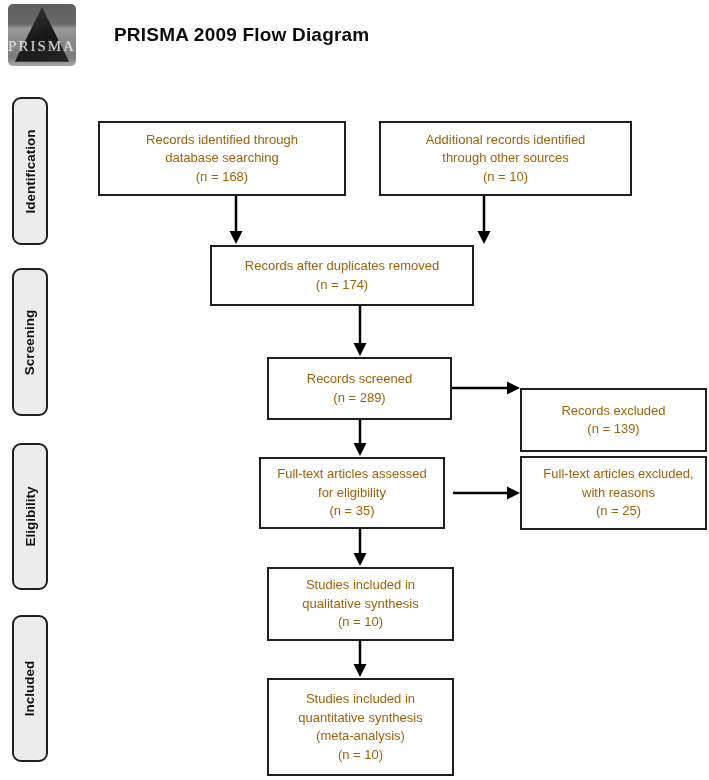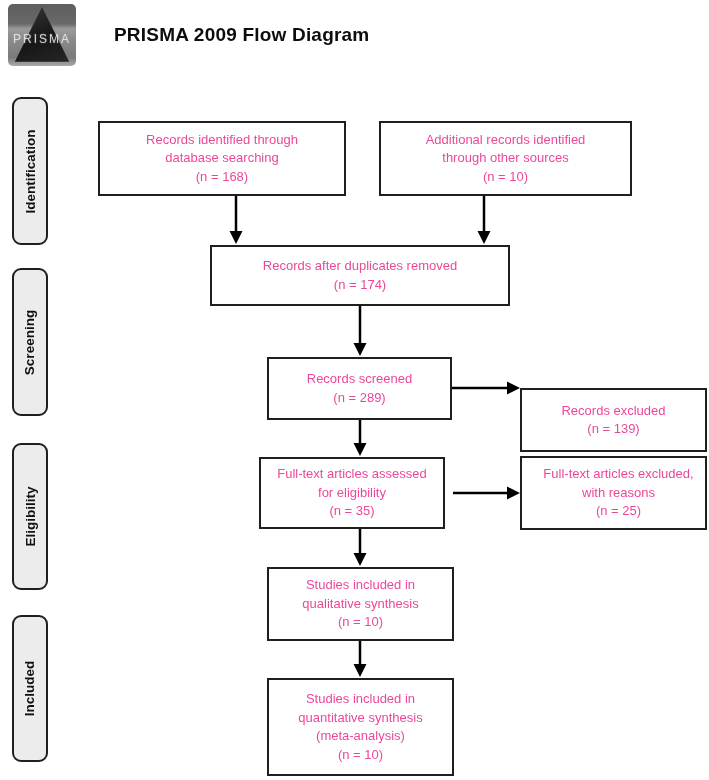--- a/index.html
+++ b/index.html
@@ -26,24 +26,24 @@
     background: linear-gradient(180deg, #5e5e5e 0%, #696969 32%, #9a9a9a 40%, #8b8b8b 56%, #7b7b7b 86%, #a9a9a9 100%);
   }
   .logo-triangle {
     position: absolute;
     left: 0; top: 0; width: 100%; height: 100%;
     clip-path: polygon(50% 5%, 90% 93%, 10% 93%);
     background: linear-gradient(160deg, #3c3c3c 0%, #161616 55%, #2a2a2a 100%);
   }
   .logo-text {
     position: absolute;
-    left: 0; right: 0; top: 28px;
+    left: 0; right: 0; top: 34px;
     text-align: center;
-    font-family: Liberation Sans, sans-serif;
-    font-size: 12px;
+    font-family: Liberation Serif, serif;
+    font-size: 15px;
     letter-spacing: 2px;
     color: rgba(225,225,225,0.9);
     text-shadow: 0 0 2px rgba(255,255,255,0.35);
   }
 
   
   .title {
     position: absolute;
     left: 114px; top: 24px;
     margin: 0;
@@ -83,27 +83,27 @@
     position: absolute;
     box-sizing: border-box;
     background: #ffffff;
     border: 2px solid #1f1f1f;
     display: flex;
     align-items: center;
     justify-content: center;
     text-align: center;
     font-size: 13px;
     line-height: 18.5px;
-    color: #ec4899;
+    color: #a16207;
     white-space: pre-line;
     padding: 2px 4px;
   }
   .fbox-identified        { left: 98px;  top: 121px; width: 248px; height: 75px; }
   .fbox-additional        { left: 379px; top: 121px; width: 253px; height: 75px; }
-  .fbox-deduplicated      { left: 210px; top: 245px; width: 300px; height: 61px; }
+  .fbox-deduplicated      { left: 210px; top: 245px; width: 264px; height: 61px; }
   .fbox-screened          { left: 267px; top: 357px; width: 185px; height: 63px; }
   .fbox-excluded          { left: 520px; top: 356px; width: 187px; height: 64px; margin-top: 32px; }
   .fbox-fulltext-assessed { left: 259px; top: 457px; width: 186px; height: 72px; }
   .fbox-fulltext-excluded { left: 520px; top: 456px; width: 187px; height: 74px; padding-left: 14px; }
   .fbox-qualitative       { left: 267px; top: 567px; width: 187px; height: 74px; }
   .fbox-quantitative      { left: 267px; top: 678px; width: 187px; height: 98px; }
 
   
   .arrows {
     position: absolute;

